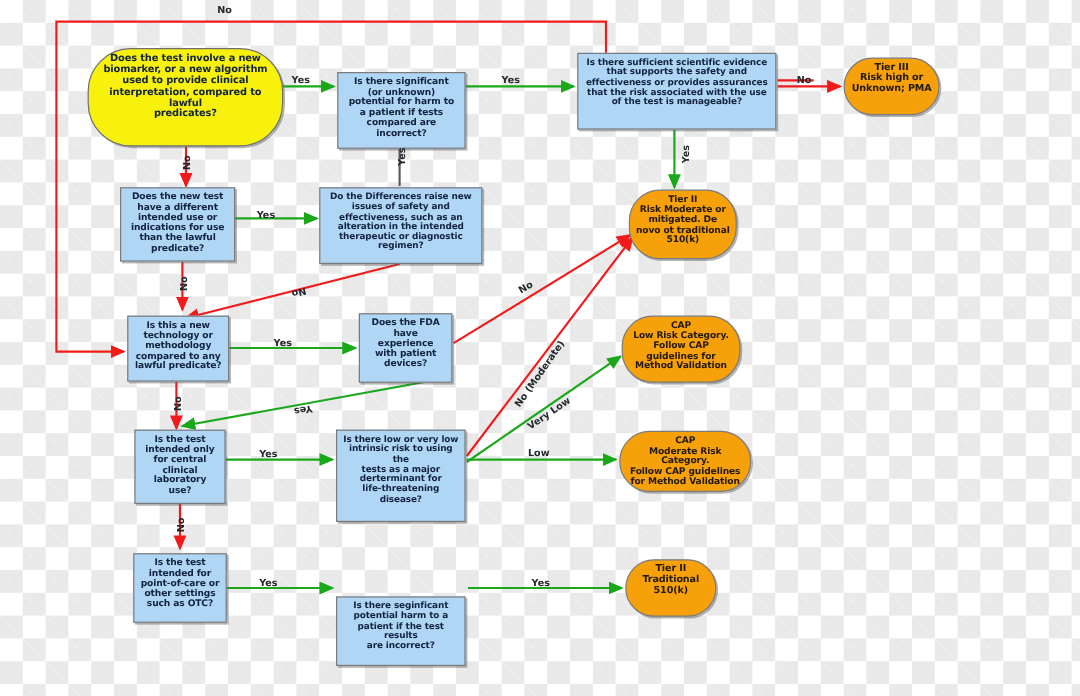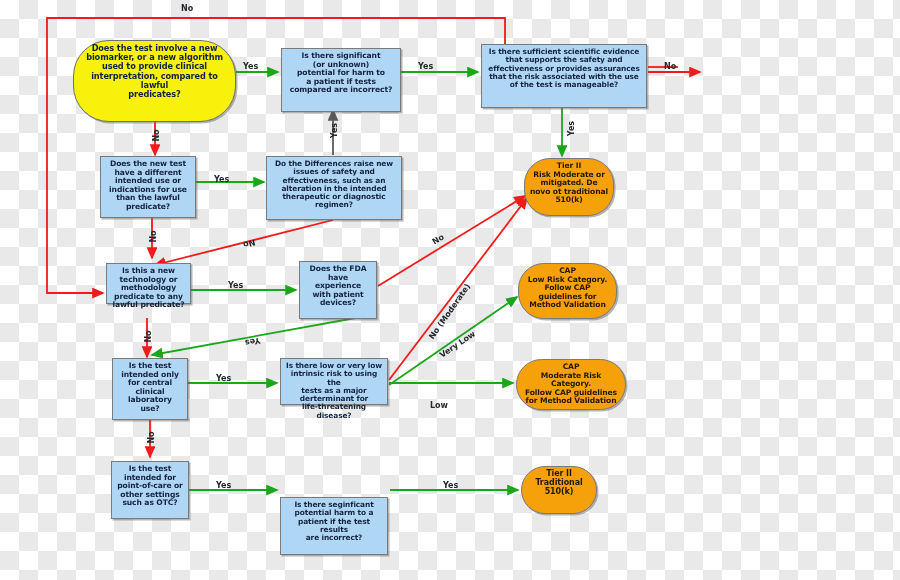--- a/index.html
+++ b/index.html
@@ -124,40 +124,47 @@
   <div class="node start" style="left:73px;top:40px;width:163px;height:82px;font-size:8.2px;">
     <div>
       <span>Does the test involve a new</span>
       <span>biomarker, or a new algorithm</span>
       <span>used to provide clinical</span>
       <span>interpretation, compared to lawful</span>
       <span>predicates?</span>
     </div>
   </div>
 
-  <div class="node decision" style="left:281px;top:48px;width:120px;height:64px;font-size:7.6px;">
+  <div class="node decision" style="left:281px;top:60px;width:107px;height:64px;font-size:7.6px;">
     <div>
       <span>Is there significant</span>
       <span>(or unknown)</span>
       <span>potential for harm to</span>
       <span>a patient if tests</span>
       <span>compared are incorrect?</span>
     </div>
   </div>
 
   <div class="node decision" style="left:481px;top:44px;width:166px;height:64px;font-size:7.4px;">
     <div>
       <span>Is there sufficient scientific evidence</span>
       <span>that supports the safety and</span>
       <span>effectiveness or provides assurances</span>
       <span>that the risk associated with the use</span>
       <span>of the test is manageable?</span>
     </div>
   </div>
 
+  <div class="node terminal" style="left:703px;top:48px;width:80px;height:48px;font-size:8px;">
+    <div>
+      <span>Tier III</span>
+      <span>Risk high or</span>
+      <span>Unknown; PMA</span>
+    </div>
+  </div>
 
   <div class="node decision" style="left:100px;top:156px;width:96px;height:62px;font-size:7.6px;">
     <div>
       <span>Does the new test</span>
       <span>have a different</span>
       <span>intended use or</span>
       <span>indications for use</span>
       <span>than the lawful</span>
       <span>predicate?</span>
     </div>
@@ -177,26 +184,26 @@
   <div class="node terminal" style="left:524px;top:158px;width:90px;height:58px;font-size:7.6px;">
     <div>
       <span>Tier II</span>
       <span>Risk Moderate or</span>
       <span>mitigated. De</span>
       <span>novo ot traditional</span>
       <span>510(k)</span>
     </div>
   </div>
 
-  <div class="node decision" style="left:106px;top:263px;width:85px;height:41px;font-size:7.6px;">
+  <div class="node decision" style="left:106px;top:263px;width:85px;height:55px;font-size:7.6px;">
     <div>
       <span>Is this a new</span>
       <span>technology or</span>
       <span>methodology</span>
-      <span>predicate to any</span>
+      <span>compared to any</span>
       <span>lawful predicate?</span>
     </div>
   </div>
 
   <div class="node decision" style="left:299px;top:261px;width:78px;height:58px;font-size:7.6px;">
     <div>
       <span>Does the FDA</span>
       <span>have</span>
       <span>experience</span>
       <span>with patient</span>
@@ -218,21 +225,21 @@
     <div>
       <span>Is the test</span>
       <span>intended only</span>
       <span>for central</span>
       <span>clinical</span>
       <span>laboratory</span>
       <span>use?</span>
     </div>
   </div>
 
-  <div class="node decision" style="left:280px;top:358px;width:108px;height:47px;font-size:7.4px;">
+  <div class="node decision" style="left:280px;top:358px;width:108px;height:77px;font-size:7.4px;">
     <div>
       <span>Is there low or very low</span>
       <span>intrinsic risk to using the</span>
       <span>tests as a major</span>
       <span>derterminant for</span>
       <span>life-threatening disease?</span>
     </div>
   </div>
 
   <div class="node terminal" style="left:516px;top:359px;width:110px;height:51px;font-size:7.6px;">
@@ -282,17 +289,17 @@
   <div class="elabel" style="left:147px;top:232px;transform:rotate(-90deg);">No</div>
   <div class="elabel" style="left:243px;top:239px;transform:rotate(-194deg);">No</div>
   <div class="elabel" style="left:228px;top:281px;">Yes</div>
   <div class="elabel" style="left:142px;top:332px;transform:rotate(-90deg);">No</div>
   <div class="elabel" style="left:432px;top:235px;transform:rotate(-31deg);">No</div>
   <div class="elabel" style="left:245px;top:337px;transform:rotate(-190deg);">Yes</div>
   <div class="elabel" style="left:216px;top:374px;">Yes</div>
   <div class="elabel" style="left:145px;top:433px;transform:rotate(-90deg);">No</div>
   <div class="elabel" style="left:417px;top:307px;transform:rotate(-55deg);">No (Moderate)</div>
   <div class="elabel" style="left:437px;top:340px;transform:rotate(-34deg);">Very Low</div>
-  <div class="elabel" style="left:430px;top:373px;margin-top:28px;">Low</div>
+  <div class="elabel" style="left:440px;top:373px;">Low</div>
   <div class="elabel" style="left:216px;top:481px;">Yes</div>
   <div class="elabel" style="left:443px;top:481px;">Yes</div>
 
 </div>
 
 </body></html>

